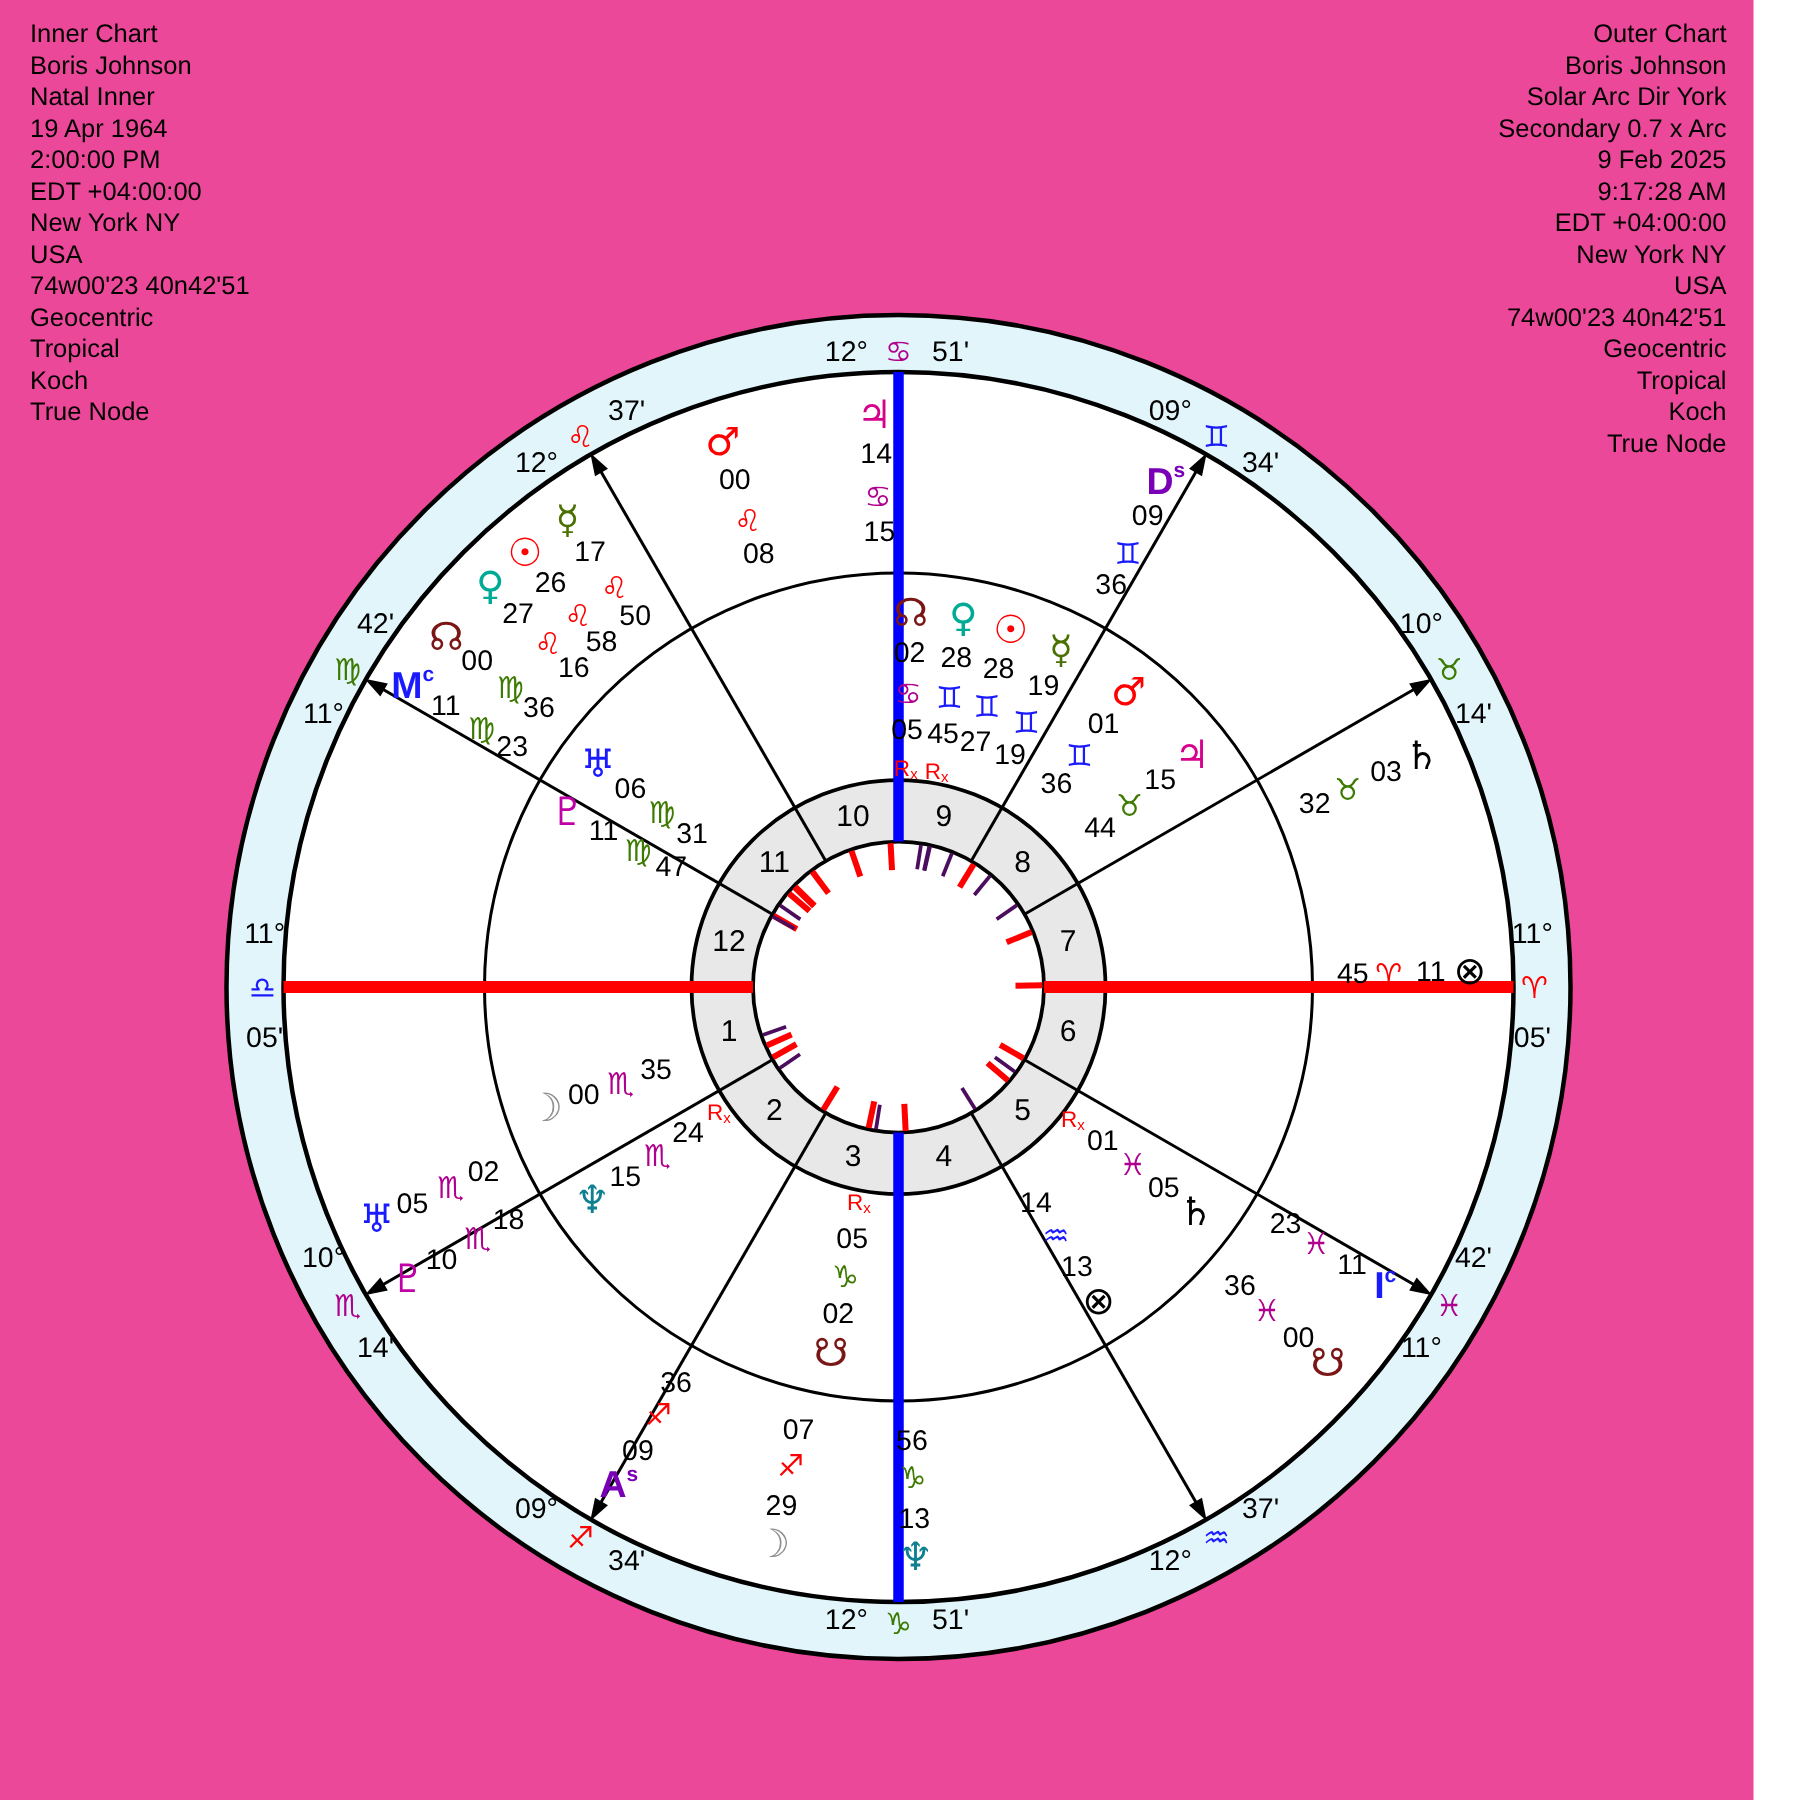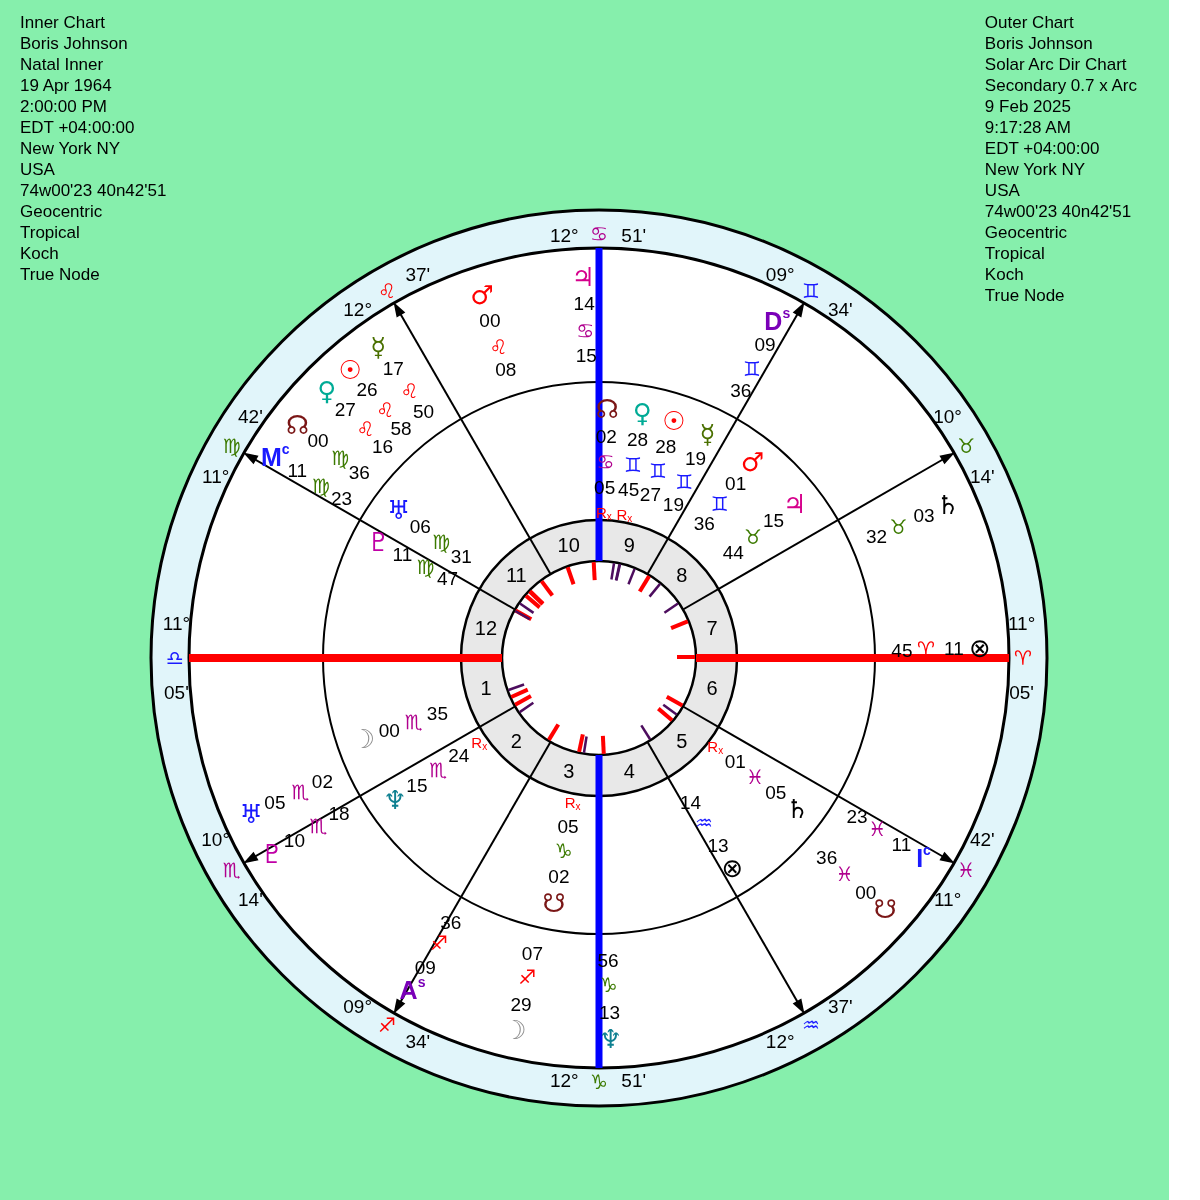--- a/index.html
+++ b/index.html
@@ -1,30 +1,30 @@
 <!DOCTYPE html>
 <html><head>
 <meta charset="utf-8">
 <style>
   html,body{margin:0;padding:0;background:#ffffff;}
-  .stage{position:relative;width:1169px;height:1200px;background:#86efac;overflow:hidden;
+  .stage{position:relative;width:1169px;height:1200px;background:#ec4899;overflow:hidden;
          font-family:"Liberation Sans","DejaVu Sans",sans-serif;}
   .info{position:absolute;top:12px;font-size:17px;line-height:21px;color:#000;white-space:pre;}
   .info.left{left:20px;text-align:left;}
-  .info.right{right:32px;}
+  .info.right{right:18px;text-align:right;}
   svg{position:absolute;left:0;top:0;}
   svg text{font-family:"Liberation Sans","DejaVu Sans",sans-serif;}
   text.glyph{font-family:"DejaVu Sans",sans-serif;}
 </style>
 </head>
 <body>
 
 <div class="stage">
   <div class="info left" id="info-left"><div>Inner Chart</div><div>Boris Johnson</div><div>Natal Inner</div><div>19 Apr 1964</div><div>2:00:00 PM</div><div>EDT +04:00:00</div><div>New York NY</div><div>USA</div><div>74w00'23 40n42'51</div><div>Geocentric</div><div>Tropical</div><div>Koch</div><div>True Node</div></div>
-  <div class="info right" id="info-right"><div>Outer Chart</div><div>Boris Johnson</div><div>Solar Arc Dir Chart</div><div>Secondary 0.7 x Arc</div><div>9 Feb 2025</div><div>9:17:28 AM</div><div>EDT +04:00:00</div><div>New York NY</div><div>USA</div><div>74w00'23 40n42'51</div><div>Geocentric</div><div>Tropical</div><div>Koch</div><div>True Node</div></div>
+  <div class="info right" id="info-right"><div>Outer Chart</div><div>Boris Johnson</div><div>Solar Arc Dir York</div><div>Secondary 0.7 x Arc</div><div>9 Feb 2025</div><div>9:17:28 AM</div><div>EDT +04:00:00</div><div>New York NY</div><div>USA</div><div>74w00'23 40n42'51</div><div>Geocentric</div><div>Tropical</div><div>Koch</div><div>True Node</div></div>
   <svg id="wheel" width="1200" height="1200" viewBox="0 0 1200 1200">
       <circle cx="599" cy="658" r="448" fill="#e1f5fa" stroke="#000" stroke-width="3"></circle>
       <circle cx="599" cy="658" r="410" fill="#fff" stroke="#000" stroke-width="3"></circle>
       <circle cx="599" cy="658" r="276" fill="none" stroke="#000" stroke-width="2"></circle>
       <circle cx="599" cy="658" r="138" fill="#e8e8e8" stroke="#000" stroke-width="2.5"></circle>
       <circle cx="599" cy="658" r="97" fill="#fff" stroke="#000" stroke-width="2.5"></circle>
       <line x1="502" y1="658" x2="189" y2="658" stroke="#ff0000" stroke-width="8"></line>
       <line x1="514.9955358329095" y1="706.5" x2="250.8577876786557" y2="859" stroke="#000" stroke-width="2"></line>
       <polygon points="243.06355904459576,863.5 253.55394010136234,851.6698729810778 258.55394010136234,860.3301270189222" fill="#000"></polygon>
       <line x1="550.5" y1="742.0044641670905" x2="397.99999999999983" y2="1006.1422123213442" stroke="#000" stroke-width="2"></line>

